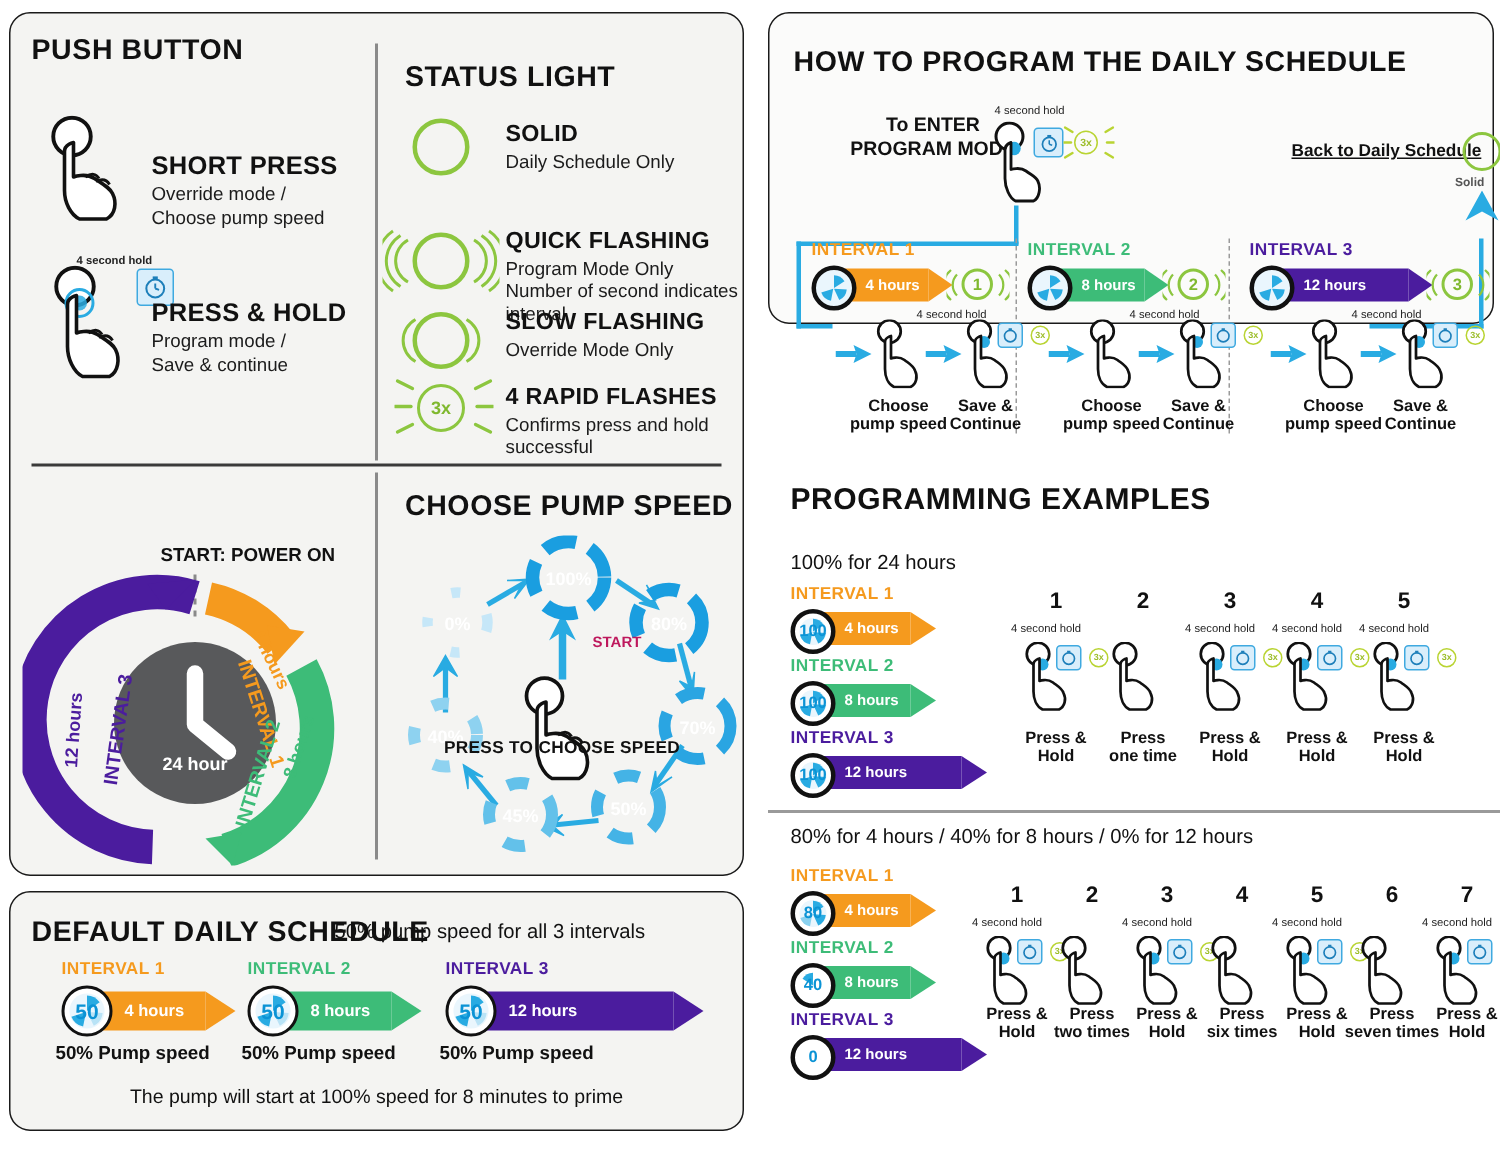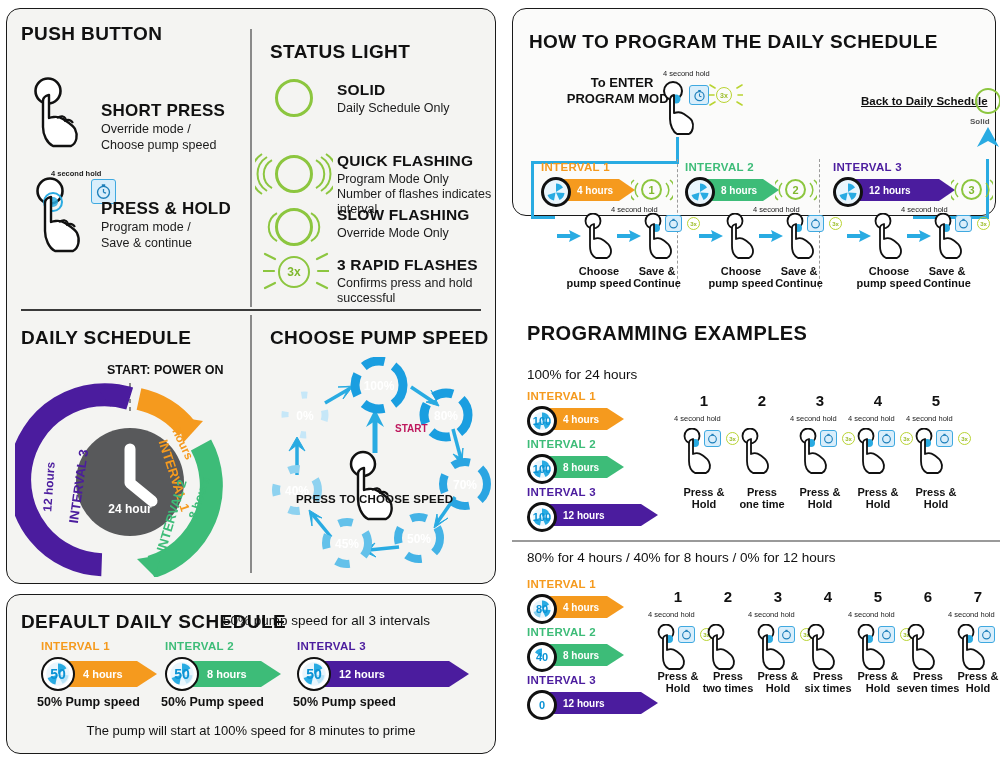--- a/index.html
+++ b/index.html
@@ -138,21 +138,21 @@
     <svg style="position:absolute;left:248px;top:143px;" width="78" height="44" viewBox="0 0 78 44">
       <path d="M17 8 a16 16 0 0 0 0 28" fill="none" stroke="#8cc63f" stroke-width="2"></path>
       <path d="M12 5 a20 20 0 0 0 0 34" fill="none" stroke="#8cc63f" stroke-width="2"></path>
       <path d="M7 2 a24 24 0 0 0 0 40" fill="none" stroke="#8cc63f" stroke-width="2"></path>
       <path d="M61 8 a16 16 0 0 1 0 28" fill="none" stroke="#8cc63f" stroke-width="2"></path>
       <path d="M66 5 a20 20 0 0 1 0 34" fill="none" stroke="#8cc63f" stroke-width="2"></path>
       <path d="M71 2 a24 24 0 0 1 0 40" fill="none" stroke="#8cc63f" stroke-width="2"></path>
     </svg>
     <div class="h-item" style="position:absolute;left:330px;top:143px;font-size:15.5px;">QUICK FLASHING</div>
     <div class="t-item" style="position:absolute;left:330px;top:163px;">Program Mode Only</div>
-    <div class="t-item" style="position:absolute;left:330px;top:178px;">Number of flashes indicates</div>
+    <div class="t-item" style="position:absolute;left:330px;top:178px;">Number of second indicates</div>
     <div class="t-item" style="position:absolute;left:330px;top:193px;">interval</div>
 
     <div class="ring" style="position:absolute;left:268px;top:199px;width:38px;height:38px;"></div>
     <svg style="position:absolute;left:258px;top:196px;" width="58" height="44" viewBox="0 0 58 44">
       <path d="M12 8 a16 16 0 0 0 0 28" fill="none" stroke="#8cc63f" stroke-width="2"></path>
       <path d="M46 8 a16 16 0 0 1 0 28" fill="none" stroke="#8cc63f" stroke-width="2"></path>
     </svg>
     <div class="h-item" style="position:absolute;left:330px;top:197px;font-size:15.5px;">SLOW FLASHING</div>
     <div class="t-item" style="position:absolute;left:330px;top:217px;">Override Mode Only</div>
 
@@ -162,28 +162,27 @@
     <svg style="position:absolute;left:256px;top:240px;" width="66" height="46" viewBox="0 0 66 46">
       <g stroke="#8cc63f" stroke-width="2.2" stroke-linecap="round">
         <path d="M12 10 L2 5"></path>
           <path d="M11 22 L0 22"></path>
           <path d="M12 34 L2 39"></path>
         <path d="M54 10 L64 5"></path>
           <path d="M55 22 L66 22"></path>
           <path d="M54 34 L64 39"></path>
       </g>
     </svg>
-    <div class="h-item" style="position:absolute;left:330px;top:247px;font-size:15.5px;">3 RAPID FLASHES</div>
+    <div class="h-item" style="position:absolute;left:330px;top:247px;font-size:15.5px;">4 RAPID FLASHES</div>
     <div class="t-item" style="position:absolute;left:330px;top:267px;">Confirms press and hold</div>
     <div class="t-item" style="position:absolute;left:330px;top:282px;">successful</div>
 
     <div class="hdivider" style="left:14px;top:300px;width:460px;"></div>
     <div class="vdivider" style="left:243px;top:306px;height:258px;"></div>
 
-    <div class="h-section h-big" style="position:absolute;left:14px;top:318px;">DAILY SCHEDULE</div>
 
     <div style="position:absolute;left:100px;top:354px;font-weight:bold;font-size:12.5px;color:#111;">START: POWER ON</div>
 
     <svg style="position:absolute;left:8px;top:368px;" width="230" height="200" viewBox="0 0 230 200">
 
       <line x1="115" y1="6" x2="115" y2="36" stroke="#8a8a8a" stroke-width="2" stroke-dasharray="4 4"></line>
 
       <path d="M108 192 A 85 85 0 1 1 95 24" fill="none" stroke="#4B1C9E" stroke-width="23" stroke-linecap="butt" transform="rotate(14 115 103)"></path>
       <polygon points="88,32 74,16 106,10" fill="#4B1C9E" transform="rotate(6 115 103)"></polygon>
 

